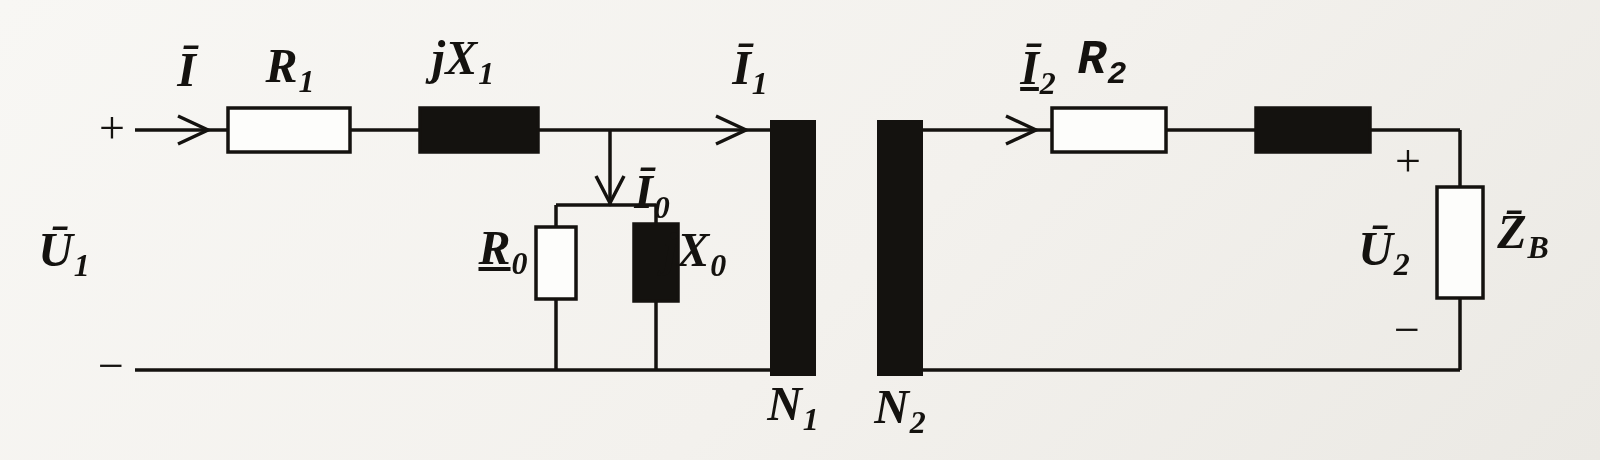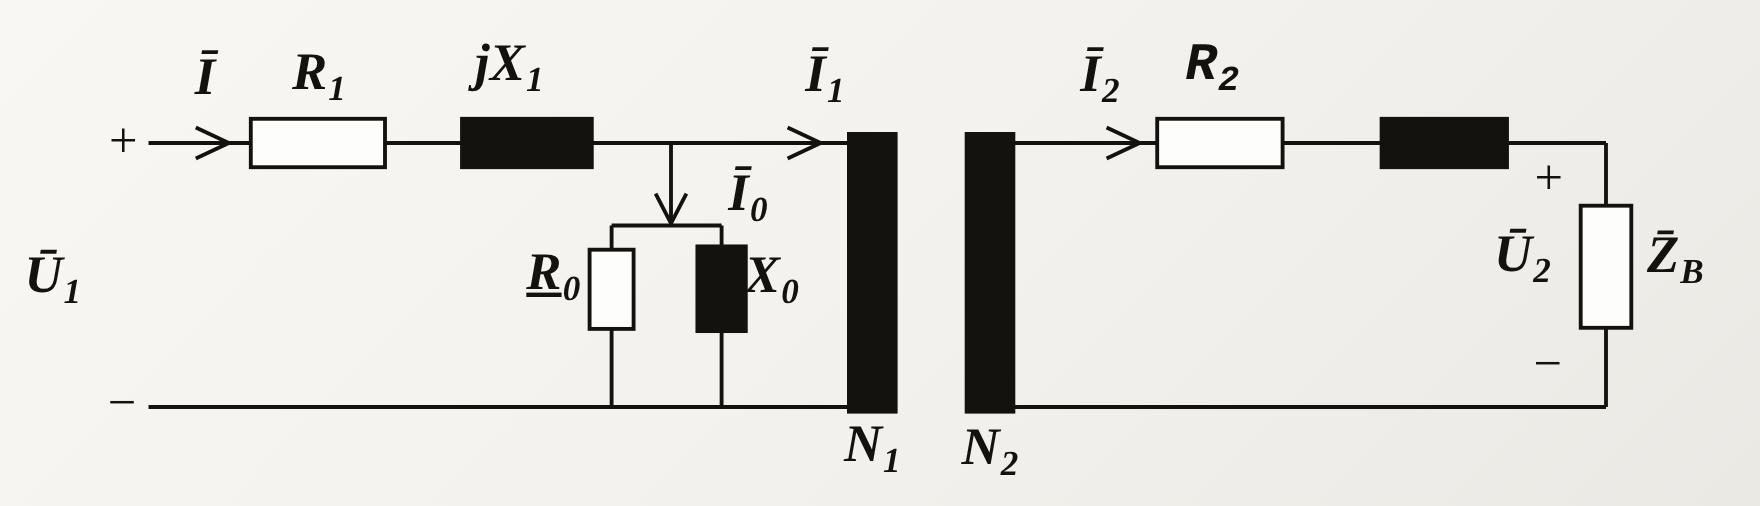--- a/index.html
+++ b/index.html
@@ -65,25 +65,25 @@
 
   <div class="lbl sign" style="left:112px; top:128px;">+</div>
   <div class="lbl sign" style="left:111px; top:366px;">−</div>
   <div class="lbl sign" style="left:1408px; top:161px;">+</div>
   <div class="lbl sign" style="left:1407px; top:330px;">−</div>
 
   <div class="lbl" style="left:187px; top:70px;"><span class="m">Ī</span><span class="s"></span></div>
   <div class="lbl" style="left:290px; top:66px;"><span class="m">R</span><span class="s">1</span></div>
   <div class="lbl" style="left:463px; top:58px;"><span class="m">jX</span><span class="s">1</span></div>
   <div class="lbl" style="left:750px; top:68px;"><span class="m">Ī</span><span class="s">1</span></div>
-  <div class="lbl" style="left:652px; top:176px;margin-left:28px;"><span class="m">Ī</span><span class="s">0</span></div>
+  <div class="lbl" style="left:652px; top:192px;"><span class="m">Ī</span><span class="s">0</span></div>
   <div class="lbl" style="left:503px; top:248px;text-decoration:underline;"><span class="m">R</span><span class="s">0</span></div>
   <div class="lbl" style="left:695px; top:250px;"><span class="m">jX</span><span class="s">0</span></div>
-  <div class="lbl" style="left:48px; top:250px;"><span class="m">Ū</span><span class="s">1</span></div>
+  <div class="lbl" style="left:64px; top:250px;"><span class="m">Ū</span><span class="s">1</span></div>
   <div class="lbl" style="left:793px; top:404px;"><span class="m">N</span><span class="s">1</span></div>
 
   <div class="lbl" style="left:900px; top:407px;"><span class="m">N</span><span class="s">2</span></div>
-  <div class="lbl" style="left:1000px; top:68px;"><span class="m">Ī</span><span class="s">2</span></div>
+  <div class="lbl" style="left:1038px; top:68px;text-decoration:underline;"><span class="m">Ī</span><span class="s">2</span></div>
   <div class="lbl" style="left:1102px; top:60px;font-family:Liberation Mono, monospace;"><span class="m">R</span><span class="s">2</span></div>
-  <div class="lbl" style="left:1384px; top:231px;"><span class="m">Ū</span><span class="s">2</span></div>
+  <div class="lbl" style="left:1384px; top:249px;"><span class="m">Ū</span><span class="s">2</span></div>
   <div class="lbl" style="left:1523px; top:232px;"><span class="m">Z̄</span><span class="s">B</span></div>
 
 </div>
 
 </body></html>

